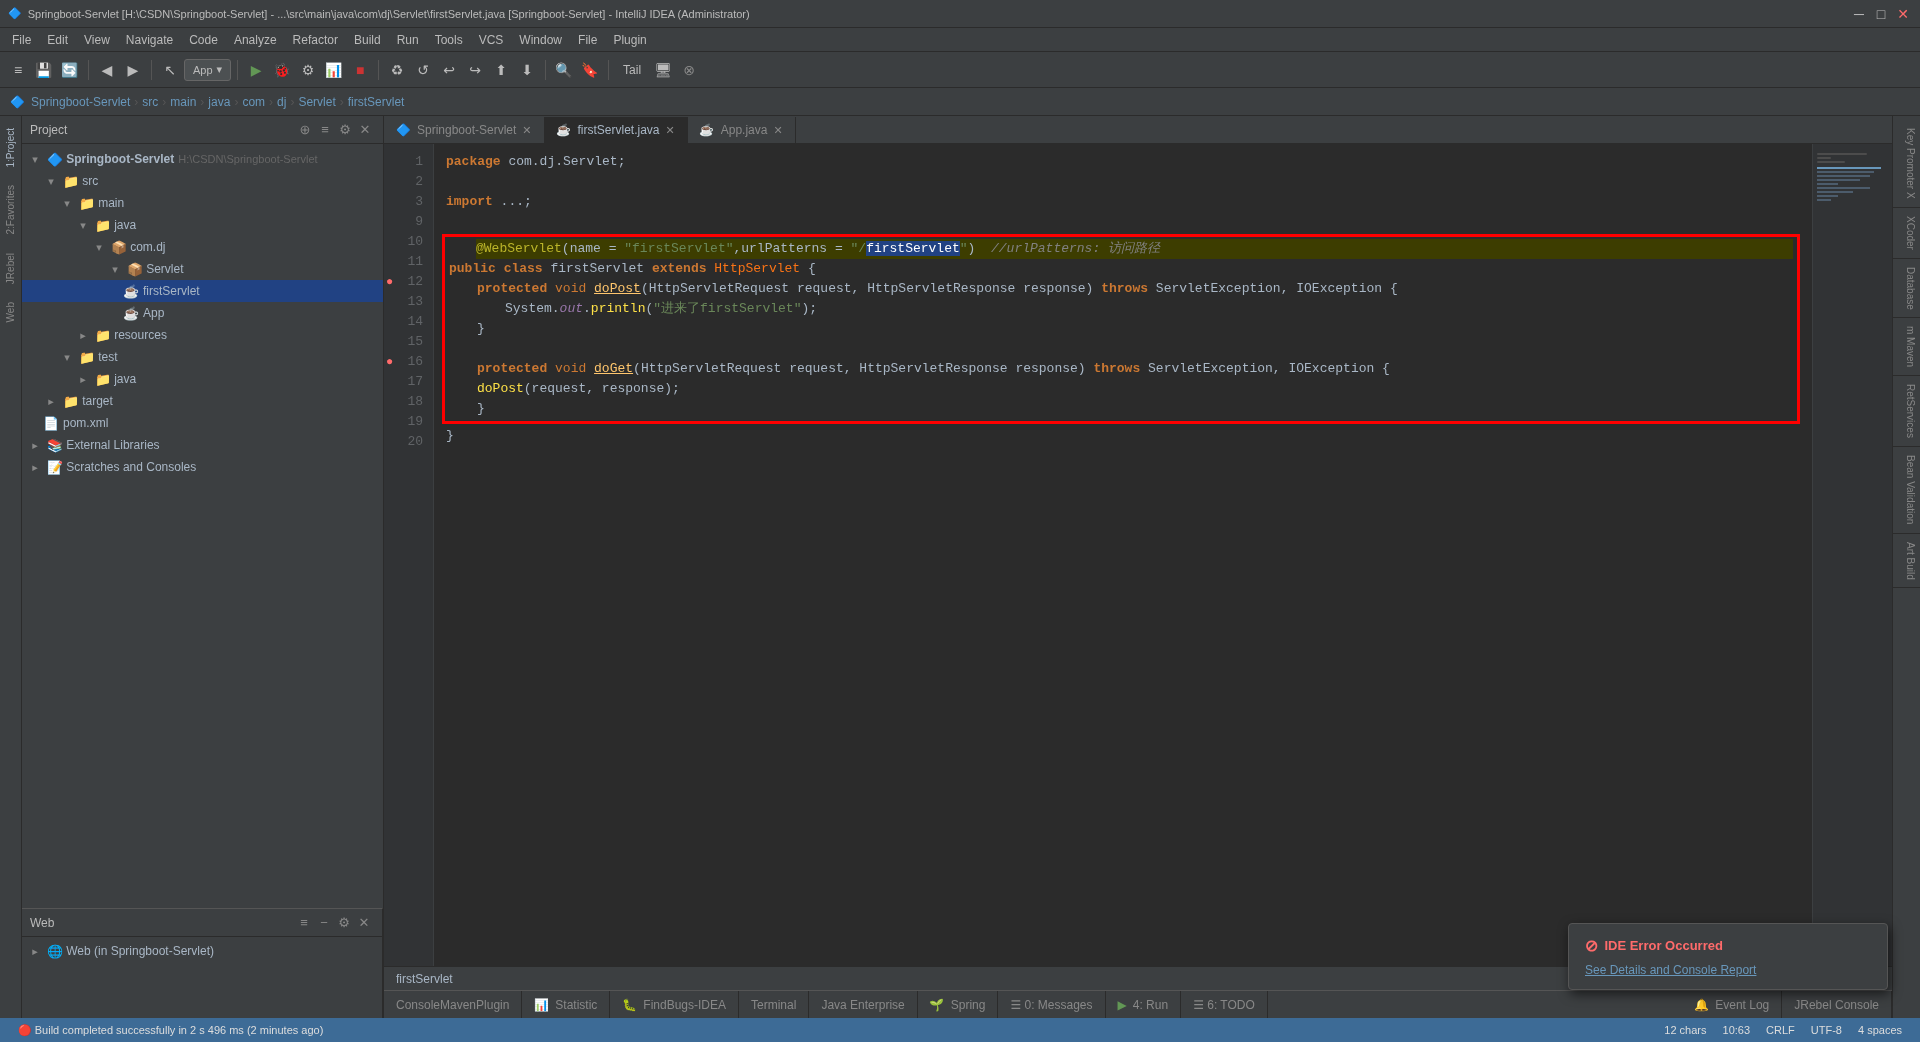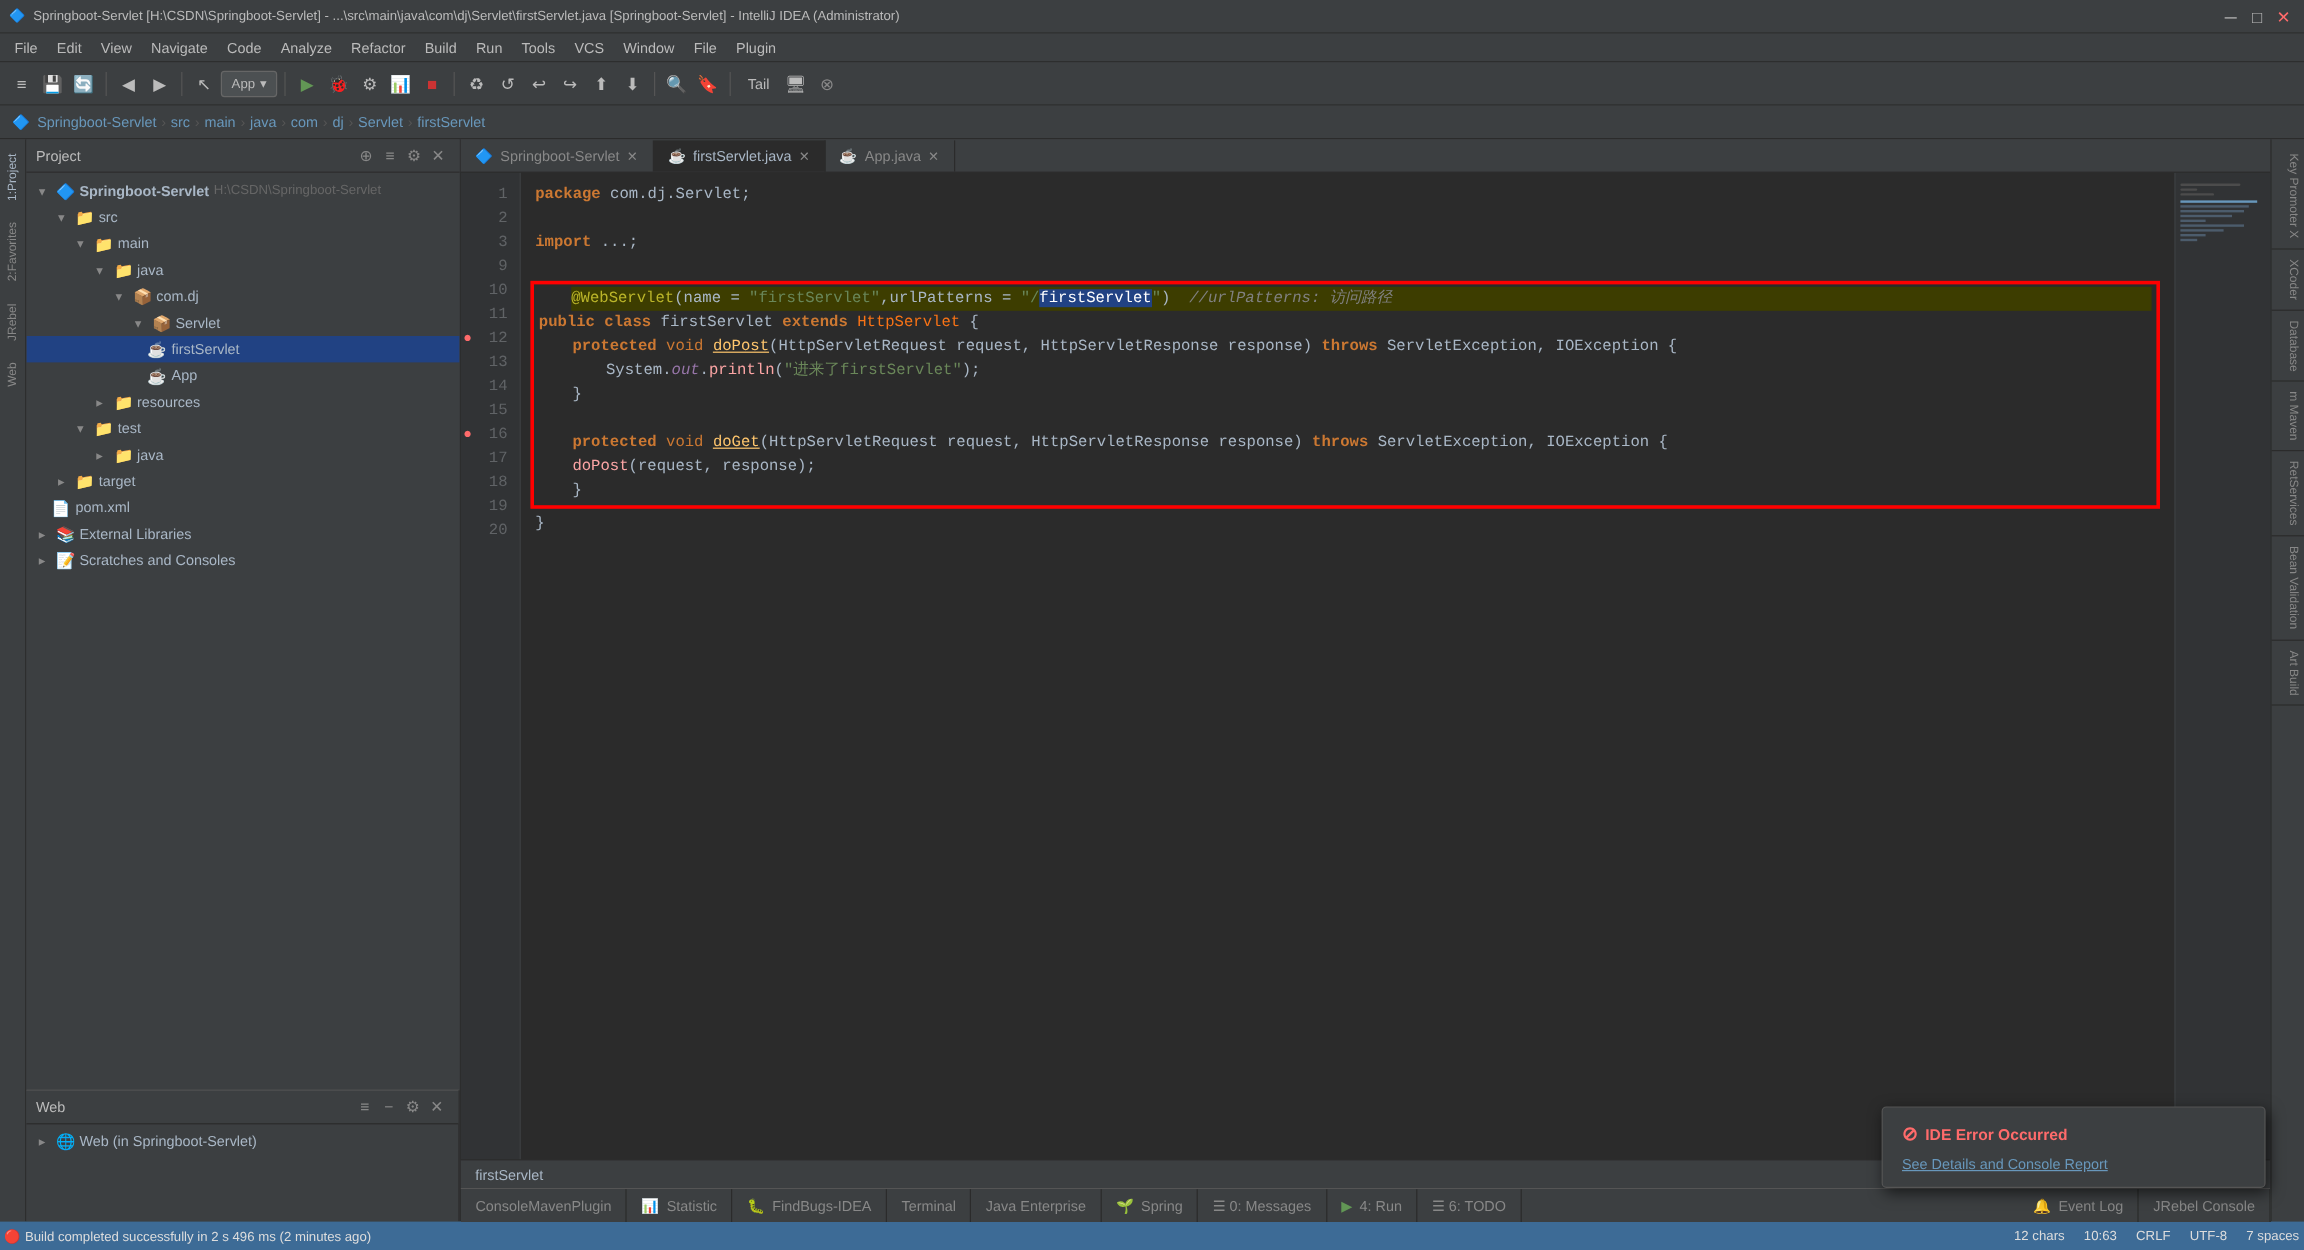--- a/index.html
+++ b/index.html
@@ -48,38 +48,38 @@
     .line-num { padding-right: 10px; height: 20px; display: flex; align-items: center; justify-content: flex-end; position: relative; }
     .line-num.has-icon { color: #606366; }
     .line-icon { position: absolute; left: 2px; color: #ff6b6b; font-size: 12px; }
     
     #code-content { flex: 1; padding: 8px 12px; line-height: 20px; overflow: auto; position: relative; }
     .code-line { height: 20px; display: flex; align-items: center; white-space: pre; }
     
     
     .kw { color: #cc7832; font-weight: bold; }
     .kw2 { color: #cc7832; }
-    .fn { color: #fca5a5; }
+    .fn { color: #fde047; }
     .str { color: #6a8759; }
     .comment { color: #808080; font-style: italic; }
     .annotation { color: #bbb529; }
     .highlight-text { background: #214283; color: white; }
     .out-kw { color: #9876aa; font-style: italic; }
     .method { color: #ffc66d; text-decoration: underline; }
     
     
     #right-tools { width: 28px; background: #3c3f41; border-left: 1px solid #2b2b2b; display: flex; flex-direction: column; align-items: center; padding-top: 4px; }
     .right-tab { writing-mode: vertical-rl; padding: 10px 3px; cursor: pointer; color: #888; font-size: 10px; white-space: nowrap; border-bottom: 1px solid #2b2b2b; width: 100%; text-align: center; }
     
     
     #bottom-panel { height: 28px; background: #3c3f41; display: flex; align-items: center; border-top: 1px solid #2b2b2b; }
     .bottom-tab { height: 28px; padding: 0 12px; display: flex; align-items: center; cursor: pointer; font-size: 12px; color: #888; border-right: 1px solid #2b2b2b; gap: 6px; }
     
     
-    #status-bar { height: 24px; background: #3d6b96; display: flex; align-items: center; padding: 0 4px; font-size: 11px; color: #dddddd; }
+    #status-bar { height: 24px; background: #3d6b96; display: flex; align-items: center; padding: 0 18px; font-size: 11px; color: #dddddd; }
     #status-left { flex: 1; }
     #status-right { display: flex; gap: 16px; }
     
     
     #error-notification { position: absolute; bottom: 52px; right: 80px; background: #3c3f41; border: 1px solid #555; border-radius: 4px; padding: 10px 14px; width: 310px; box-shadow: 2px 2px 8px rgba(0,0,0,0.5); }
     .error-title { color: #ff6b6b; font-weight: bold; font-size: 12px; display: flex; align-items: center; gap: 6px; margin-bottom: 6px; }
     .error-link { color: #6897bb; cursor: pointer; font-size: 12px; text-decoration: underline; }
 
     
     ::-webkit-scrollbar { width: 8px; height: 8px; }
@@ -499,21 +499,21 @@
 
   <div id="status-bar">
     <div id="status-left">
       <span style="font-size:11px; color:#dddddd;">🔴 Build completed successfully in 2 s 496 ms (2 minutes ago)</span>
     </div>
     <div id="status-right">
       <span style="font-size:11px; color:#dddddd;">12 chars</span>
       <span style="font-size:11px; color:#dddddd;">10:63</span>
       <span style="font-size:11px; color:#dddddd;">CRLF</span>
       <span style="font-size:11px; color:#dddddd;">UTF-8</span>
-      <span style="font-size:11px; color:#dddddd;">7 spaces</span>
+      <span style="font-size:11px; color:#dddddd;">4 spaces</span>
     </div>
   </div>
 
   <div id="error-notification" style="position:fixed; bottom:52px; right:32px; background:#3c3f41; border:1px solid #555; border-radius:4px; padding:12px 16px; width:320px; box-shadow:2px 4px 12px rgba(0,0,0,0.6); z-index:1000;">
     <div class="error-title" style="display:flex; align-items:center; gap:6px; margin-bottom:8px;">
       <span style="color:#ff6b6b; font-size:16px;">⊘</span>
       <span style="color:#ff6b6b; font-weight:bold; font-size:13px;">IDE Error Occurred</span>
     </div>
     <a class="error-link" style="color:#6897bb; cursor:pointer; font-size:12px; text-decoration:underline;">See Details and Console Report</a>
   </div>

